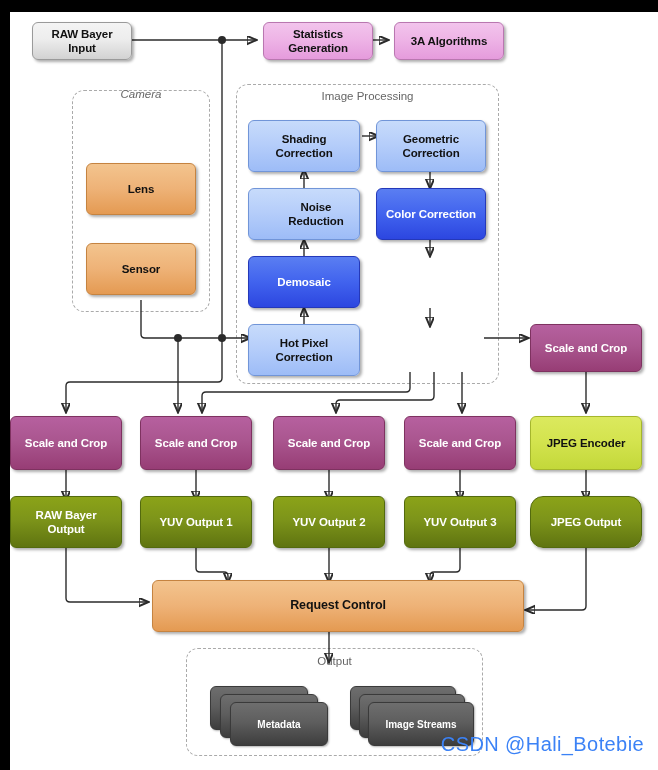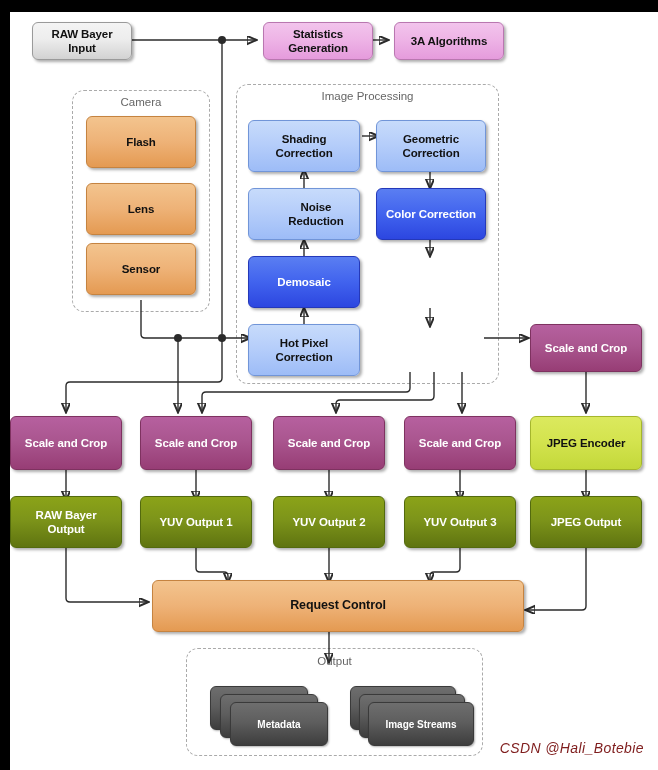--- a/index.html
+++ b/index.html
@@ -38,31 +38,31 @@
   .stack .card{position:absolute;border-radius:6px;box-sizing:border-box;
                background:linear-gradient(to bottom,#6e6e6e 0%,#5e5e5e 45%,#3d3d3d 100%);
                border:1px solid #3a3a3a;box-shadow:1px 1px 2px rgba(0,0,0,0.3);}
   .stack .card.front{display:flex;align-items:center;justify-content:center;
                      color:#fff;font-size:10px;font-weight:bold;}
 
   svg.wires{position:absolute;left:0;top:0;width:648px;height:758px;z-index:3;pointer-events:none;}
   svg.wires path,svg.wires line{fill:none;stroke:#2b2b2b;stroke-width:1.4;}
   svg.wires circle.dot{fill:#2b2b2b;stroke:none;}
 
-  .watermark{position:absolute;right:14px;bottom:14px;color:#7f1d1d;font-size:14px;
-             letter-spacing:.4px;z-index:9;font-style:italic;}
+  .watermark{position:absolute;right:14px;bottom:14px;color:#3b82f6;font-size:20px;
+             letter-spacing:.4px;z-index:9;}
 </style>
 </head>
 <body>
 
 <div id="root">
   <div id="canvas">
 
     <div class="group" style="left:62px;top:78px;width:138px;height:222px;"></div>
-    <div class="group-label" style="left:62px;top:84px;width:138px;">Camera</div>
+    <div class="group-label" style="left:62px;top:76px;width:138px;font-style:italic;">Camera</div>
 
     <div class="group" style="left:226px;top:72px;width:263px;height:300px;"></div>
     <div class="group-label" style="left:226px;top:78px;width:263px;">Image Processing</div>
 
     <div class="group" style="left:176px;top:636px;width:297px;height:108px;"></div>
     <div class="group-label" style="left:176px;top:643px;width:297px;">Output</div>
 
     <svg class="wires" viewBox="0 0 648 758">
       <defs>
         <marker id="ah" markerWidth="8" markerHeight="8" refX="6.6" refY="3" orient="auto" markerUnits="strokeWidth">
@@ -122,22 +122,21 @@
       <path d="M319,620 L319,650" marker-end="url(#ah)"></path>
     </svg>
 
     <div class="node n-grey" style="left:22px;top:10px;width:100px;height:38px;">RAW Bayer Input</div>
 
     <div class="node n-pink" style="left:253px;top:10px;width:110px;height:38px;white-space:pre-line;">Statistics
 Generation</div>
 
     <div class="node n-pink" style="left:384px;top:10px;width:110px;height:38px;">3A Algorithms</div>
 
-    <div class="node n-orange" style="left:76px;top:104px;width:110px;height:52px;">Flash</div>
-    <div class="node n-orange" style="left:76px;top:171px;width:110px;height:52px;">Lens</div>
+    <div class="node n-orange" style="left:76px;top:151px;width:110px;height:52px;">Lens</div>
     <div class="node n-orange" style="left:76px;top:231px;width:110px;height:52px;">Sensor</div>
 
     <div class="node n-blue-l" style="left:238px;top:108px;width:112px;height:52px;white-space:pre-line;">Shading
 Correction</div>
     <div class="node n-blue-l" style="left:366px;top:108px;width:110px;height:52px;white-space:pre-line;">Geometric
 Correction</div>
 
     <div class="node n-blue-l" style="left:238px;top:176px;width:112px;height:52px;padding-left:28px;">Noise Reduction</div>
     <div class="node n-blue-d" style="left:366px;top:176px;width:110px;height:52px;">Color Correction</div>
 
@@ -152,21 +151,21 @@
     <div class="node n-magenta" style="left:130px;top:404px;width:112px;height:54px;">Scale and Crop</div>
     <div class="node n-magenta" style="left:263px;top:404px;width:112px;height:54px;">Scale and Crop</div>
     <div class="node n-magenta" style="left:394px;top:404px;width:112px;height:54px;">Scale and Crop</div>
     <div class="node n-lime" style="left:520px;top:404px;width:112px;height:54px;">JPEG Encoder</div>
 
     <div class="node n-olive" style="left:0px;top:484px;width:112px;height:52px;white-space:pre-line;">RAW Bayer
 Output</div>
     <div class="node n-olive" style="left:130px;top:484px;width:112px;height:52px;">YUV Output 1</div>
     <div class="node n-olive" style="left:263px;top:484px;width:112px;height:52px;">YUV Output 2</div>
     <div class="node n-olive" style="left:394px;top:484px;width:112px;height:52px;">YUV Output 3</div>
-    <div class="node n-olive" style="left:520px;top:484px;width:112px;height:52px;">JPEG Output</div>
+    <div class="node n-olive" style="left:520px;top:484px;width:112px;height:52px;border-radius:13px;">JPEG Output</div>
 
     <div class="node n-orange" style="left:142px;top:568px;width:372px;height:52px;font-size:12.5px;">Request Control</div>
 
     <div class="stack" style="left:200px;top:674px;width:126px;height:60px;">
       <div class="card" style="left:0;top:0;width:98px;height:44px;"></div>
       <div class="card" style="left:10px;top:8px;width:98px;height:44px;"></div>
       <div class="card front" style="left:20px;top:16px;width:98px;height:44px;">Metadata</div>
     </div>
 
     <div class="stack" style="left:340px;top:674px;width:126px;height:60px;">

